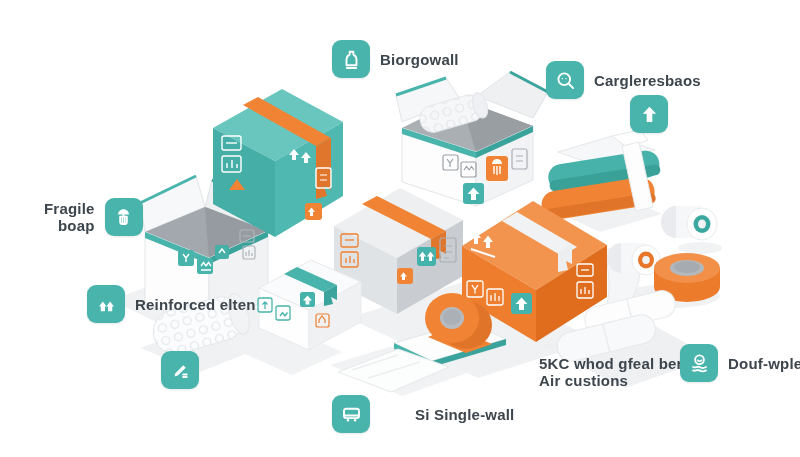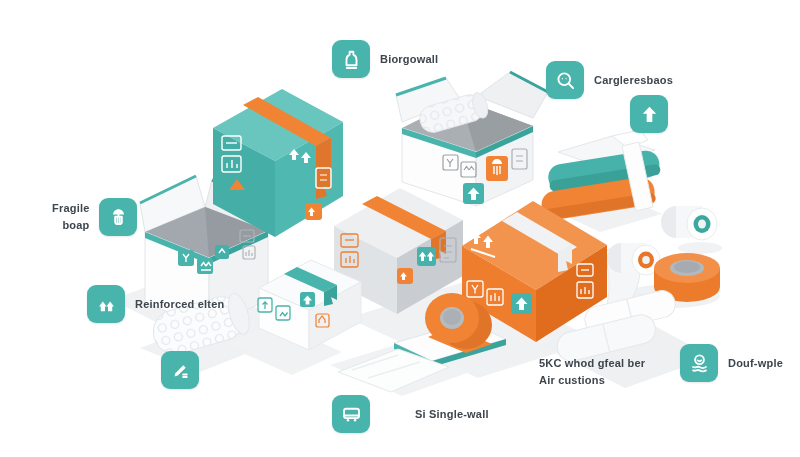--- a/index.html
+++ b/index.html
@@ -1,20 +1,20 @@
 <!DOCTYPE html>
 <html><head>
 <meta charset="utf-8">
 <style>
   html,body{margin:0;padding:0;background:#fff;}
   .stage{position:relative;width:800px;height:457px;background:#fff;overflow:hidden;
          font-family:"Liberation Sans",sans-serif;}
   .scene-svg{position:absolute;inset:0;z-index:1;}
   .label{position:absolute;z-index:2;display:flex;align-items:center;gap:10px;
-         font-weight:700;font-size:11px;line-height:17px;color:#3d454d;letter-spacing:.2px;}
+         font-weight:700;font-size:15px;line-height:17px;color:#3d454d;letter-spacing:.2px;}
   .label .txt{white-space:nowrap;}
   .label .txt span{display:block;}
   .txt-right{text-align:right;}
   .tile{width:38px;height:38px;border-radius:9px;background:#49b4ac;flex:none;
         display:flex;align-items:center;justify-content:center;
         box-shadow:0 1px 2px rgba(40,60,60,.12);}
   .tile svg{width:25px;height:25px;stroke:#fff;fill:none;stroke-width:1.8;
             stroke-linecap:round;stroke-linejoin:round;}
 </style>
 </head>
@@ -271,21 +271,21 @@
   </div>
 
   <div class="label" style="left:630px;top:95px;">
     <span class="tile">
       <svg viewBox="0 0 24 24">
           <path d="M12 4.6l6.4 6.6h-3.7v8h-5.4v-8H5.6z" fill="#fff" stroke="none"></path>
         </svg>
     </span>
   </div>
 
-  <div class="label" style="left:52px;top:198px;">
+  <div class="label" style="left:44px;top:198px;">
     <div class="txt txt-right">
       <span>Fragile</span>
       <span>boap</span>
     </div>
     <span class="tile">
       <svg viewBox="0 0 24 24">
           <path d="M6.8 9.2c0-3 2.3-5.2 5.2-5.2s5.2 2.2 5.2 5.2z" fill="#fff" stroke="none"></path>
           <path d="M12 9.2v2"></path>
           <path d="M8.8 11.2h6.4v5.2c0 1-.7 1.8-1.7 1.8h-3c-1 0-1.7-.8-1.7-1.8z"></path>
           <path d="M11 11.5v6.3M13.2 11.5v6.3"></path>

